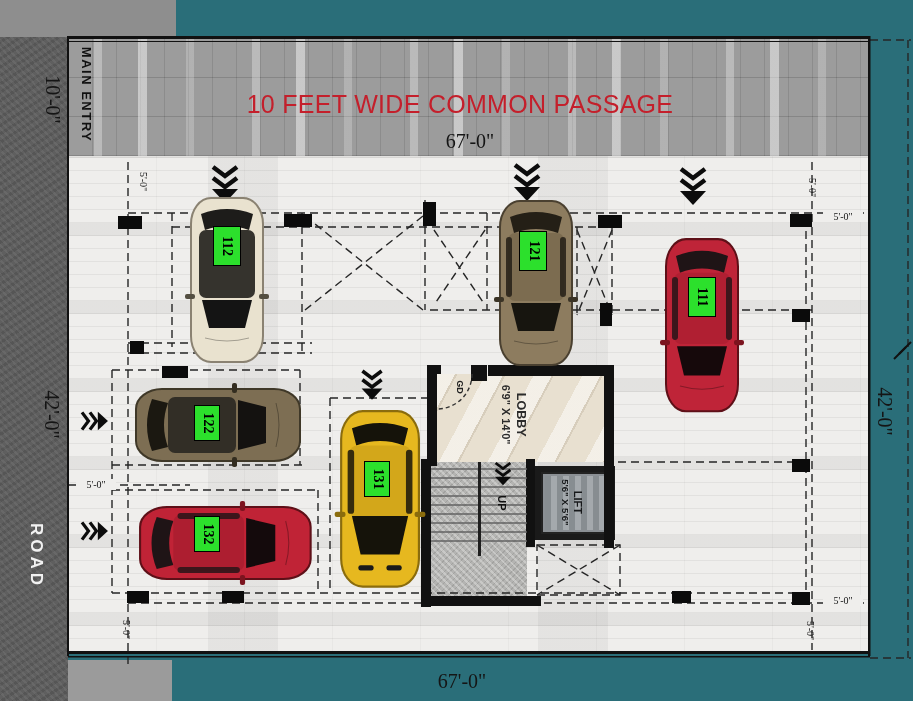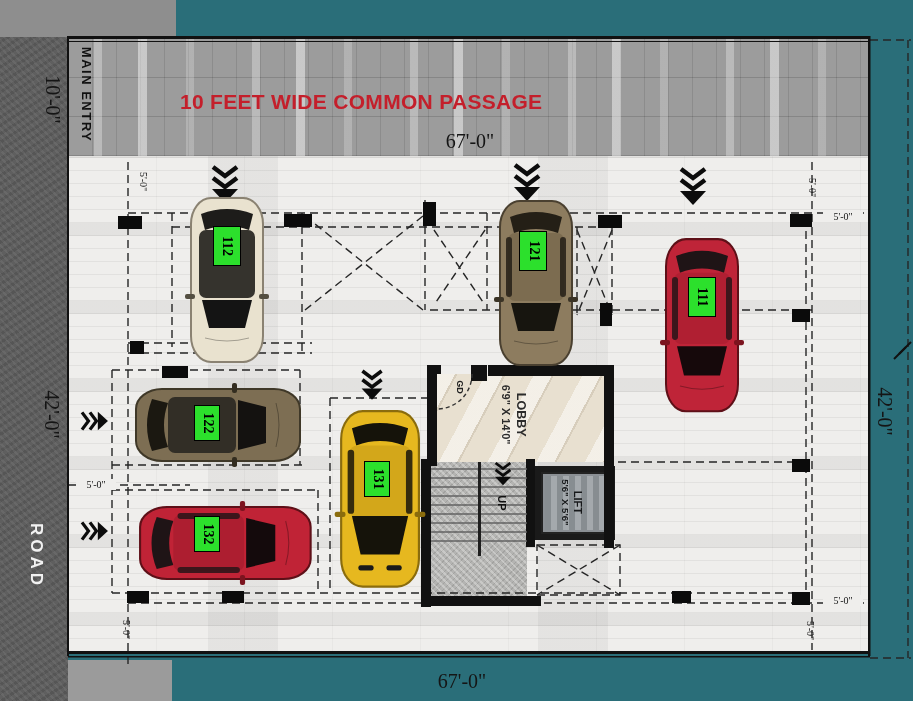--- a/index.html
+++ b/index.html
@@ -32,21 +32,21 @@
                      repeating-linear-gradient(-45deg,rgba(0,0,0,.10) 0 1px,transparent 1px 4px);}
   .lift{left:535px;top:466px;width:80px;height:74px;border:6px solid #1a1a1a;box-sizing:border-box;background:#222;}
   .lift-inner{position:absolute;inset:2px;border:2px solid #8a8f94;
     background:repeating-linear-gradient(90deg,#878d91 0 6px,#a4a9ad 6px 12px);}
   svg.overlay{position:absolute;left:0;top:0;z-index:3;}
   
   .lbl{position:absolute;z-index:5;color:#151515;}
   .rot{transform:rotate(90deg);}
   .dim-lg{font-family:"Liberation Serif",serif;font-size:20px;text-align:center;}
   .dim-sm{font-family:"Liberation Serif",serif;font-size:10px;text-align:center;white-space:nowrap;}
-  .passage-title{font-size:21px;font-weight:bold;color:#c41f2b;text-align:left;letter-spacing:.3px;}
+  .passage-title{font-size:25px;font-weight:normal;color:#c41f2b;text-align:center;letter-spacing:.3px;}
   .entry{font-size:13px;font-weight:bold;letter-spacing:1.5px;text-align:center;color:#111;}
   .road-lbl{font-size:17px;font-weight:bold;letter-spacing:4px;color:#f2f2f2;text-align:center;}
   .lobby-lbl{font-size:12.5px;font-weight:bold;text-align:center;line-height:1.25;color:#2b2b2b;}
   .lobby-size{font-size:11px;font-weight:bold;}
   .lift-lbl{font-size:11px;font-weight:bold;text-align:center;line-height:1.2;color:#16181a;}
   .lift-size{font-size:9.5px;font-weight:bold;}
   .up-lbl{font-size:11px;font-weight:bold;text-align:center;color:#111;}
   .gd-lbl{font-size:9px;font-weight:bold;text-align:center;color:#222;}
   .spot{position:absolute;z-index:5;background:#2ce02c;border:1.5px solid #000;box-sizing:border-box;
         display:flex;align-items:center;justify-content:center;}

